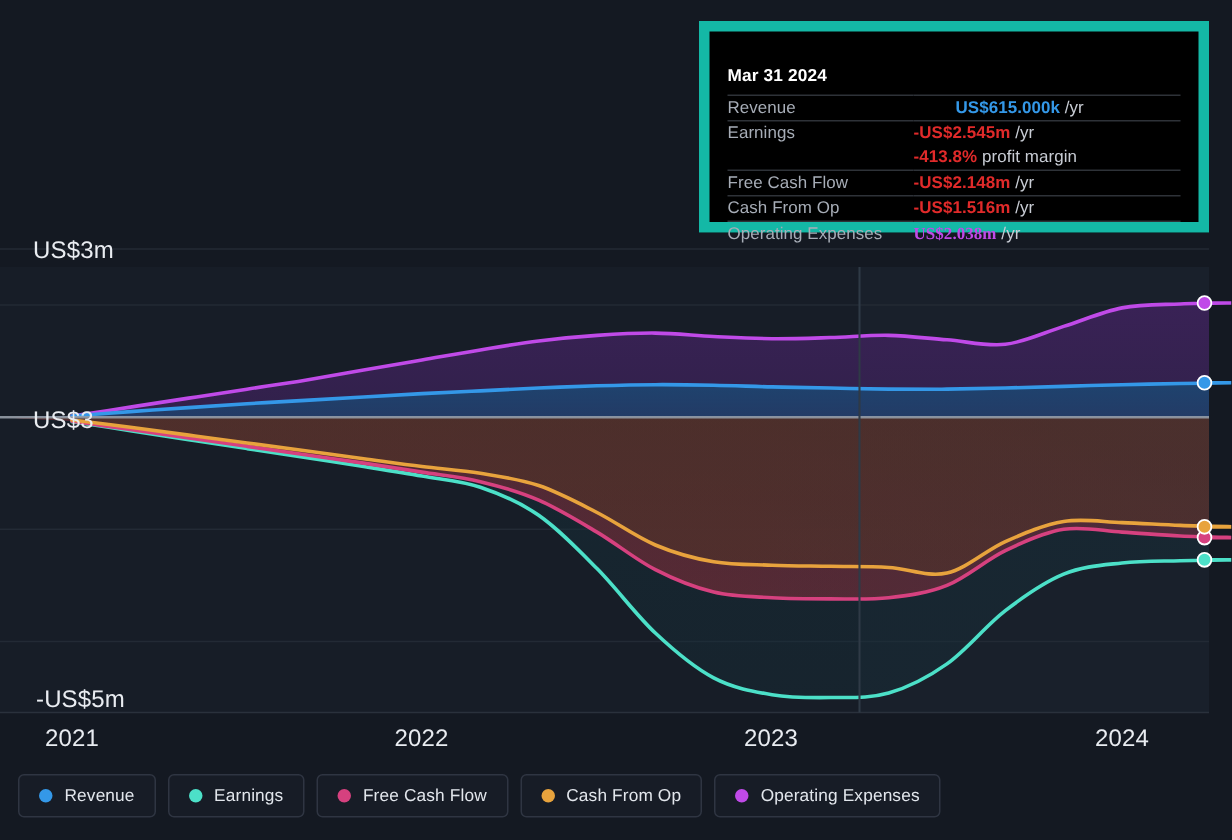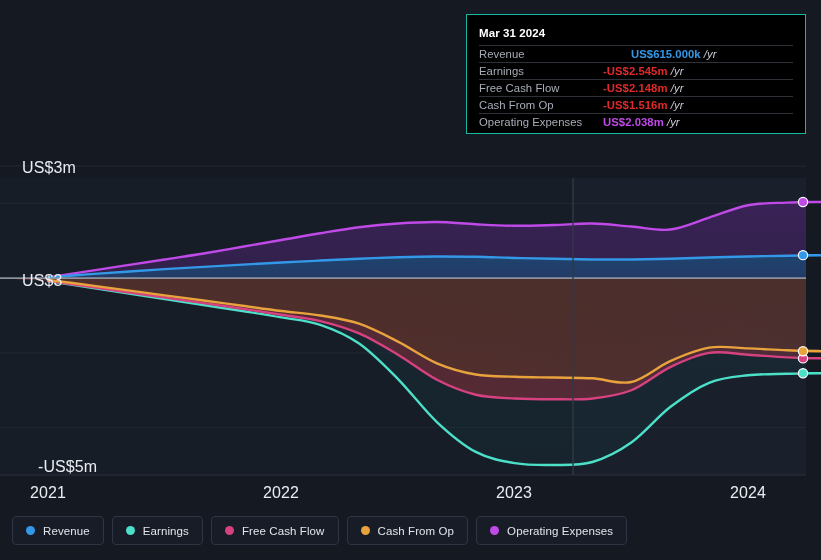--- a/index.html
+++ b/index.html
@@ -18,62 +18,62 @@
   
   .y-label {
     position: absolute;
     color: #e9ecf1;
     font-size: 16px;
     letter-spacing: .1px;
     white-space: nowrap;
   }
   #y-label-top    { left: 22px; top: 159px; }
   #y-label-zero   { left: 22px; top: 272px; }
-  #y-label-bottom { left: 38px; top: 458px; }
+  #y-label-bottom { left: 24px; top: 458px; }
 
   
   .x-label {
     position: absolute;
     top: 484px;
     color: #e9ecf1;
     font-size: 16px;
     letter-spacing: .1px;
     transform: translateX(-50%);
     white-space: nowrap;
   }
 
   
   #tooltip {
     position: absolute;
     left: 466px; top: 14px;
-    width: 340px; height: 120px;
+    width: 340px; height: 141px;
     background: #000000;
-    border: 1px solid #14b8a6;
-    padding: 12px 12px 6px 12px;
+    border: 7px solid #14b8a6;
+    padding: 24px 12px 6px 12px;
   }
   #tooltip-date {
     color: #ffffff;
     font-size: 11.5px;
     font-weight: bold;
     padding-bottom: 6px;
     letter-spacing: .1px;
   }
   table#tooltip-table { width: 100%; border-collapse: collapse; }
   table#tooltip-table tr { border-top: 1px solid #2e3238; }
   table#tooltip-table tr.no-rule { border-top: none; }
   table#tooltip-table td {
     padding: 2px 0 2px 0;
     font-size: 11.3px;
     vertical-align: middle;
     letter-spacing: .05px;
   }
   td.tt-key { color: #a7adb7; width: 124px; }
   td.tt-val { color: #d9dde3; }
   .tt-amt { font-weight: bold; }
-  .tt-suffix { color: #c8ccd4; font-weight: normal; font-style: italic; }
+  .tt-suffix { color: #c8ccd4; font-weight: normal; }
 
   
   #legend {
     position: absolute;
     left: 12px; top: 516px;
     display: flex;
     gap: 8px;
   }
   .legend-item {
     display: flex;
@@ -167,31 +167,35 @@
     <table id="tooltip-table">
       <tbody id="tooltip-body">
           <tr>
             <td class="tt-key">Revenue</td>
             <td class="tt-val"><span class="tt-amt" style="color: rgb(52, 152, 232); margin-left: 28px;">US$615.000k</span><span class="tt-suffix"> /yr</span></td>
           </tr>
           <tr>
             <td class="tt-key">Earnings</td>
             <td class="tt-val"><span class="tt-amt" style="color: rgb(224, 42, 42);">-US$2.545m</span><span class="tt-suffix"> /yr</span></td>
           </tr>
+          <tr class="no-rule">
+            <td class="tt-key"></td>
+            <td class="tt-val"><span class="tt-amt" style="color: rgb(224, 42, 42);">-413.8%</span><span class="tt-suffix"> profit margin</span></td>
+          </tr>
           <tr>
             <td class="tt-key">Free Cash Flow</td>
             <td class="tt-val"><span class="tt-amt" style="color: rgb(224, 42, 42);">-US$2.148m</span><span class="tt-suffix"> /yr</span></td>
           </tr>
           <tr>
             <td class="tt-key">Cash From Op</td>
             <td class="tt-val"><span class="tt-amt" style="color: rgb(224, 42, 42);">-US$1.516m</span><span class="tt-suffix"> /yr</span></td>
           </tr>
           <tr>
             <td class="tt-key">Operating Expenses</td>
-            <td class="tt-val"><span class="tt-amt" style="color: rgb(192, 74, 232);">US$2.038m</span><span class="tt-suffix"> /yr</span></td>
+            <td class="tt-val"><span class="tt-amt" style="color: rgb(192, 74, 232); font-family: Liberation Serif, serif;">US$2.038m</span><span class="tt-suffix"> /yr</span></td>
           </tr>
         </tbody>
     </table>
   </div>
 
   <div id="legend">
       <div class="legend-item">
         <span class="legend-dot" style="background: rgb(52, 152, 232);"></span>
         <span class="legend-label">Revenue</span>
       </div>

